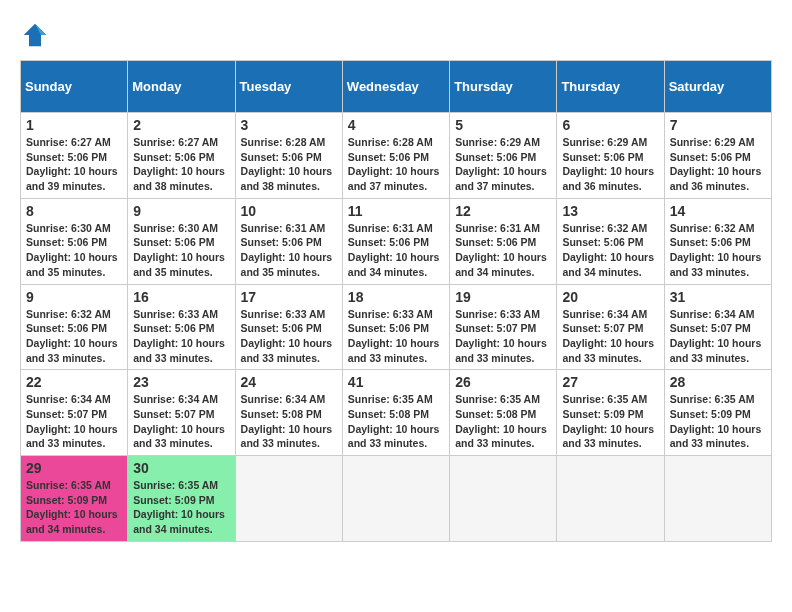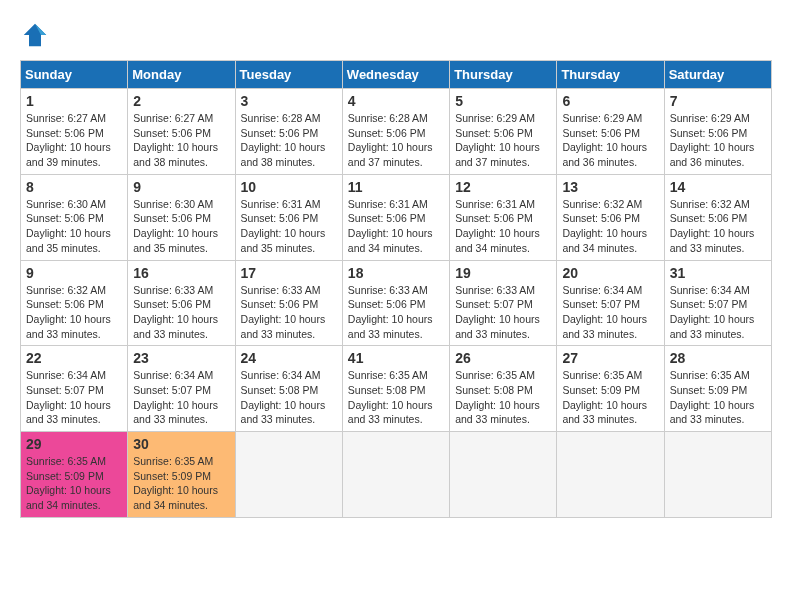--- a/index.html
+++ b/index.html
@@ -53,21 +53,21 @@
       color: #555;
     }
     .calendar {
       width: 100%;
       border-collapse: collapse;
       font-size: 11px;
     }
     .calendar th {
       background-color: #1a6fb5;
       color: #fff;
-      padding: 6px 4px;
+      padding: 18px 4px;
       text-align: left;
       font-size: 13px;
       font-weight: bold;
       border: 1px solid #ccc;
     }
     .calendar td {
       border: 1px solid #ccc;
       vertical-align: top;
       padding: 4px 5px;
       width: 107px;
@@ -81,20 +81,21 @@
       font-size: 14px;
       font-weight: bold;
       color: #333;
       display: block;
       margin-bottom: 2px;
     }
     .day-info {
       color: #333;
       line-height: 1.4;
       font-size: 10.5px;
+      font-weight: bold;
     }
   </style>
 </head>
 <body>
 
 <div class="header-area">
   <div class="logo">
     <svg class="logo-icon" viewBox="0 0 40 40">
       <polygon points="20,5 35,20 28,20 28,35 12,35 12,20 5,20" fill="#1a6fb5"></polygon>
       <polygon points="20,5 35,20 28,20" fill="#3a9fd5"></polygon>
@@ -299,21 +300,21 @@
         </div>
         </td>
       </tr>
       <tr>
         <td style="background: #ec4899;">
           <span class="day-number">29</span>
         <div class="day-info">
           Sunrise: 6:35 AM<br>Sunset: 5:09 PM<br>Daylight: 10 hours and 34 minutes.
         </div>
         </td>
-        <td style="background: #fdba74; margin-top: 44px;">
+        <td style="background: #86efac; margin-top: 44px;">
           <span class="day-number">30</span>
         <div class="day-info">
           Sunrise: 6:35 AM<br>Sunset: 5:09 PM<br>Daylight: 10 hours and 34 minutes.
         </div>
         </td>
         <td style="background: rgb(245, 245, 245);"></td>
         <td style="background: rgb(245, 245, 245);"></td>
         <td style="background: rgb(245, 245, 245);"></td>
         <td style="background: rgb(245, 245, 245);"></td>
         <td style="background: rgb(245, 245, 245);"></td>

